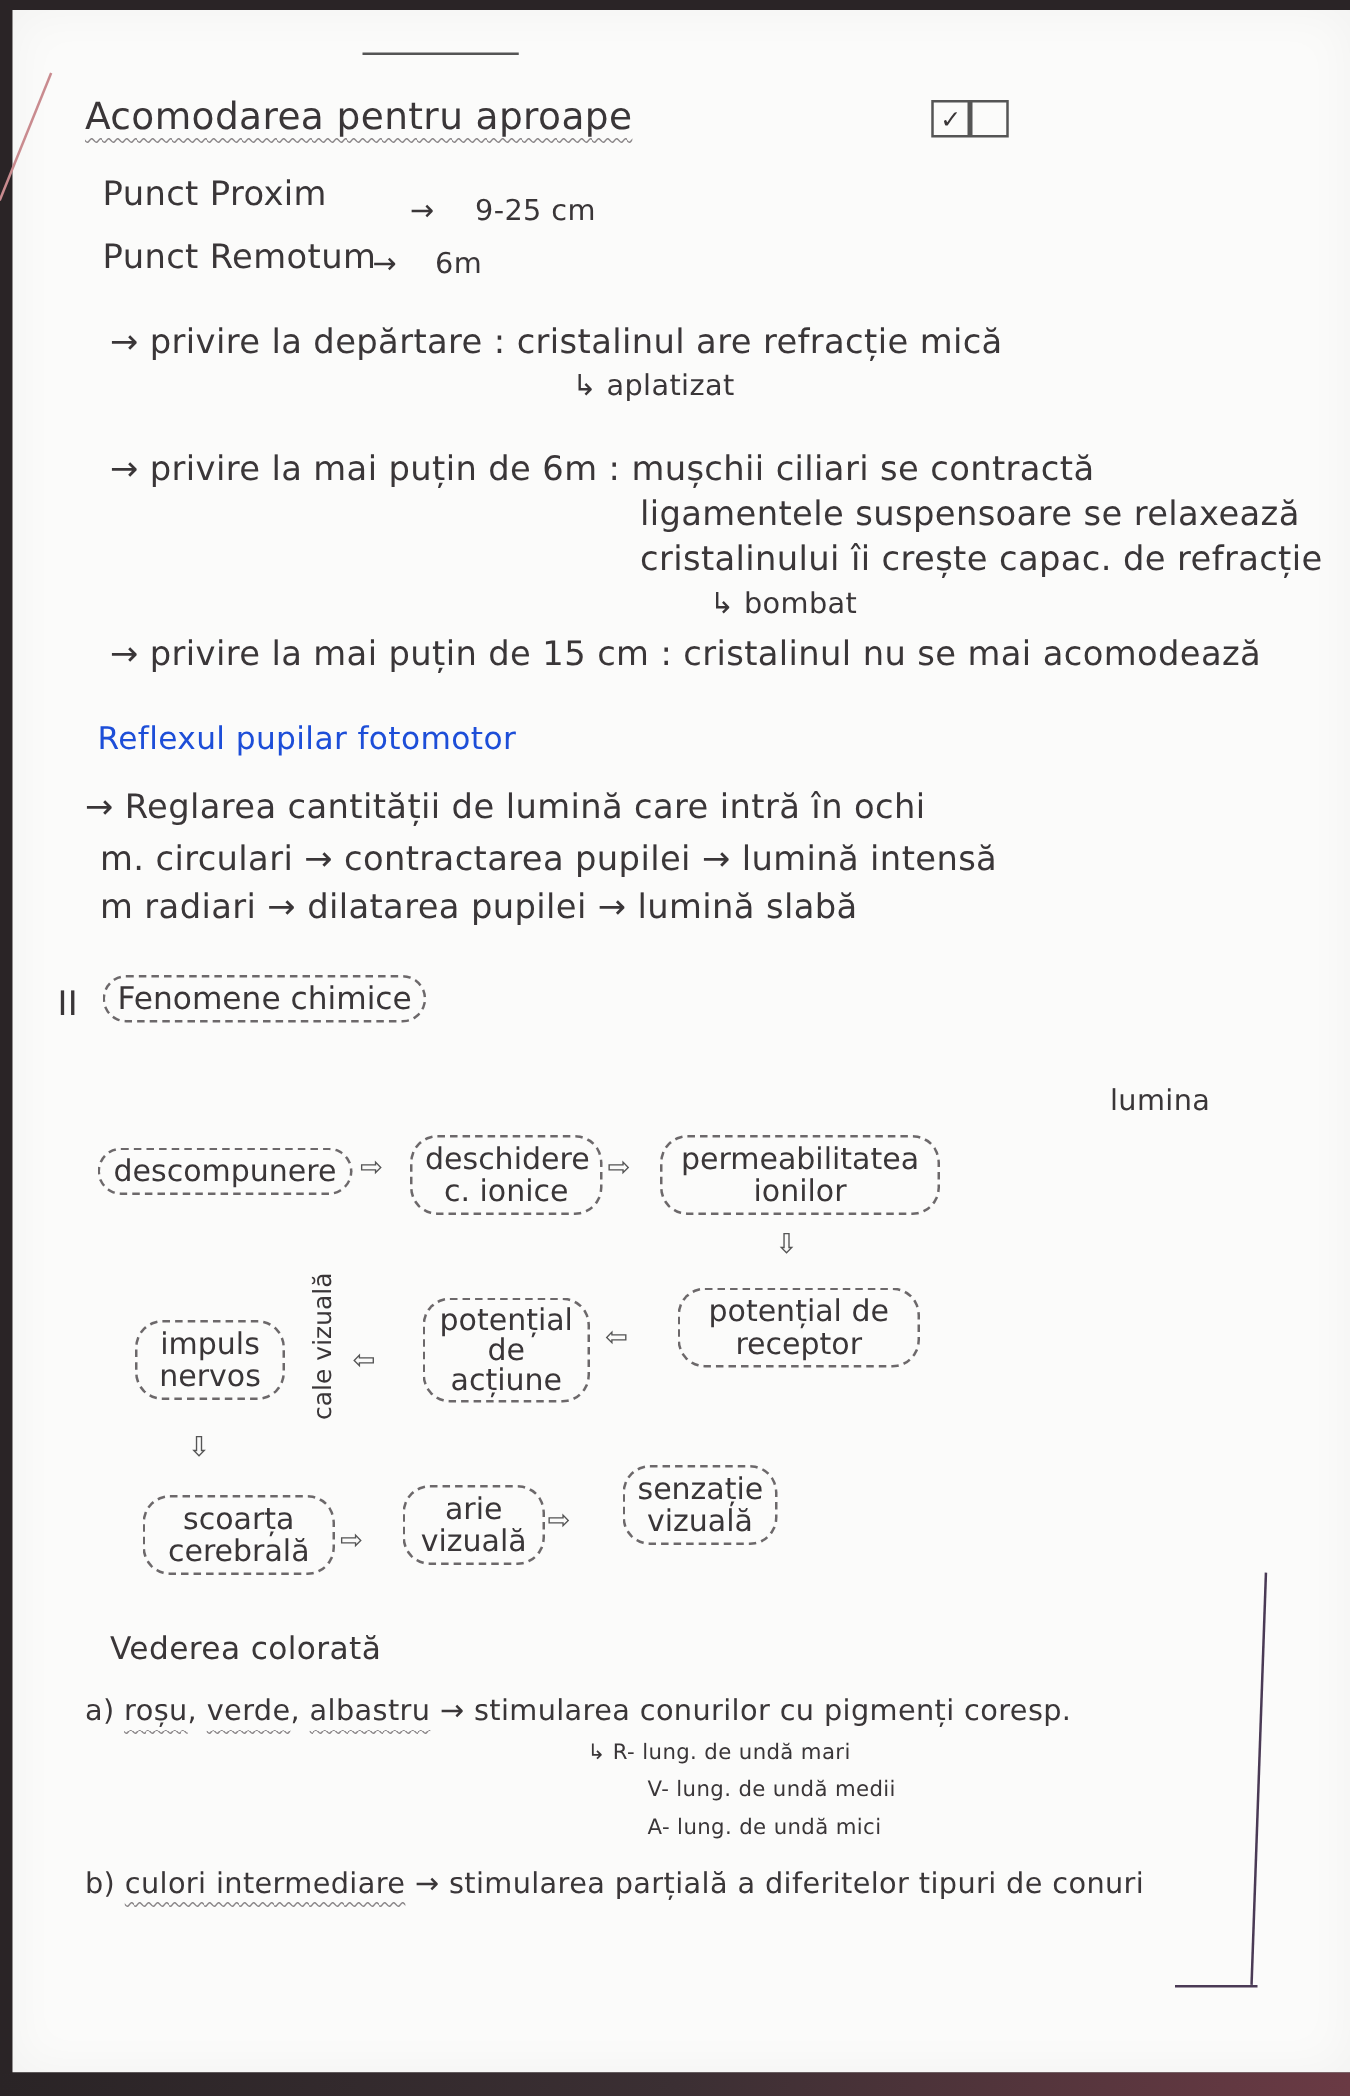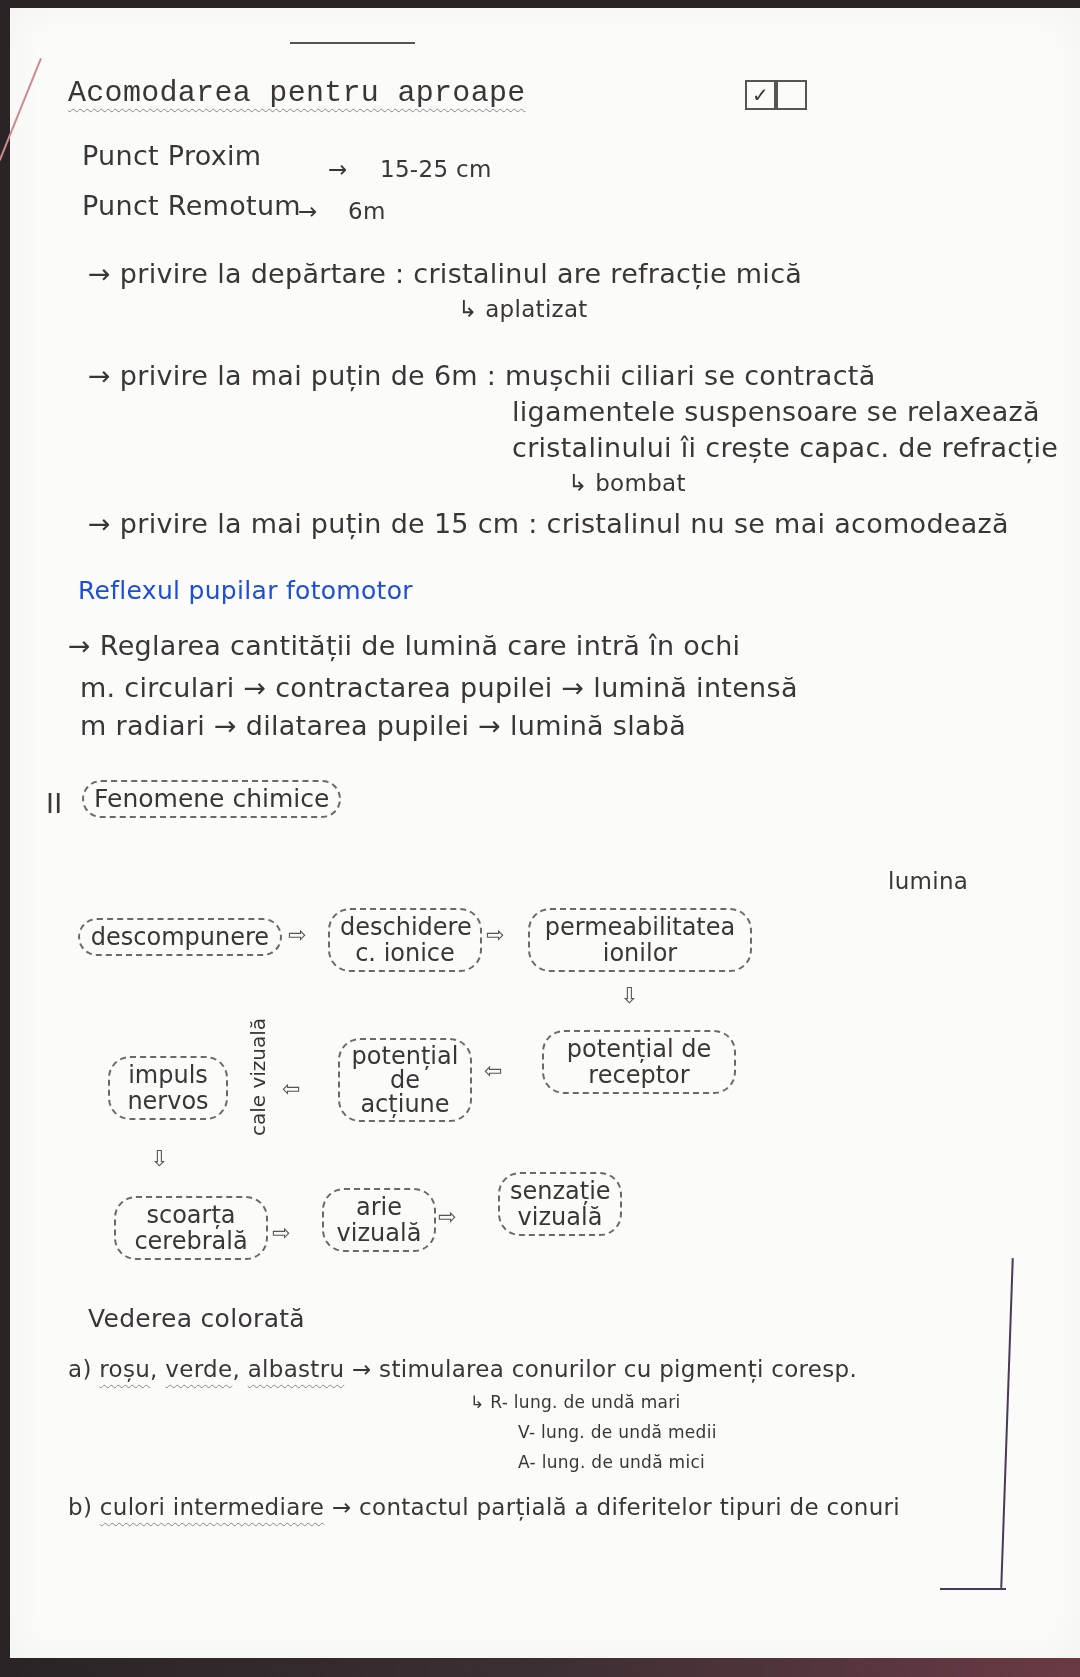--- a/index.html
+++ b/index.html
@@ -43,30 +43,30 @@
   .checkbox span { border: 2px solid #555; width: 28px; height: 26px; display: inline-block; text-align: center; font-size: 20px; line-height: 26px; }
 </style>
 </head>
 <body>
 
 <div class="page">
 
   <div class="topline"></div>
   <div class="margin-line"></div>
 
-  <div class="t wavy" style="left:58px; top:68px; font-size:30px;font-family:Liberation Mono, monospace;">Acomodarea pentru aproape</div>
+  <div class="t wavy" style="left:58px; top:68px; font-size:30px;">Acomodarea pentru aproape</div>
 
   <div class="checkbox">
     <span>✓</span>
     <span></span>
   </div>
 
   <div class="t" style="left:72px; top:132px;">Punct Proxim</div>
   <div class="t sm" style="left:318px; top:148px;">→</div>
-  <div class="t sm" style="left:370px; top:148px;">15-25 cm</div>
+  <div class="t sm" style="left:370px; top:148px;">9-25 cm</div>
 
   <div class="t" style="left:72px; top:182px;">Punct Remotum</div>
   <div class="t sm" style="left:288px; top:190px;">→</div>
   <div class="t sm" style="left:338px; top:190px;">6m</div>
 
   <div class="t" style="left:78px; top:250px;">
     <span>→</span> <span>privire la depărtare : cristalinul are refracție mică</span>
   </div>
   <div class="t sm" style="left:448px; top:288px;">↳ aplatizat</div>
 
@@ -123,19 +123,19 @@
     <span class="wavy">albastru</span>
     <span>→ stimularea conurilor cu pigmenți coresp.</span>
   </div>
   <div class="t xs" style="left:460px; top:1384px;">↳ R- lung. de undă mari</div>
   <div class="t xs" style="left:508px; top:1414px;">V- lung. de undă medii</div>
   <div class="t xs" style="left:508px; top:1444px;">A- lung. de undă mici</div>
 
   <div class="t sm" style="left:58px; top:1486px;">
     <span>b)</span>
     <span class="wavy">culori intermediare</span>
-    <span>→ contactul parțială a diferitelor tipuri de conuri</span>
+    <span>→ stimularea parțială a diferitelor tipuri de conuri</span>
   </div>
 
   <div class="box-line-v"></div>
   <div class="box-line-h"></div>
 </div>
 <div class="bottom-edge"></div>
 
 </body></html>

